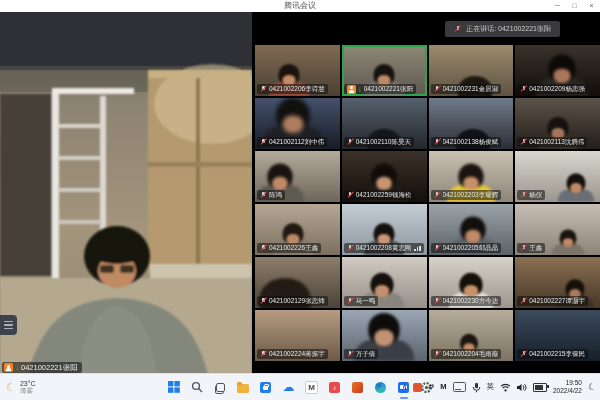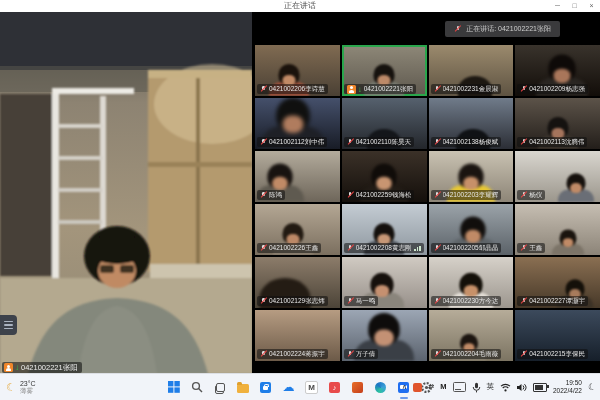--- a/index.html
+++ b/index.html
@@ -94,21 +94,21 @@
   .tr-batt{width:12px;height:7px;border:1px solid #333;border-radius:1px;position:relative;}
   .tr-batt::after{content:"";position:absolute;right:-2.5px;top:1.5px;width:1.5px;height:3px;background:#333;}
   .tr-batt i{position:absolute;left:1px;top:1px;bottom:1px;width:8px;background:#333;}
   .tr-clock{display:flex;flex-direction:column;align-items:flex-end;font-size:6.5px;color:#222;line-height:1.2;}
   .tr-moon{font-size:9px;color:#222;transform:rotate(-15deg);}
 </style>
 </head>
 <body>
 
 <div class="titlebar">
-  <span class="title">正在讲话</span>
+  <span class="title">腾讯会议</span>
   <div class="win-controls">
     <span>─</span>
     <span>□</span>
     <span>×</span>
   </div>
 </div>
 
 <div class="app">
 
   <div class="left-pane">

